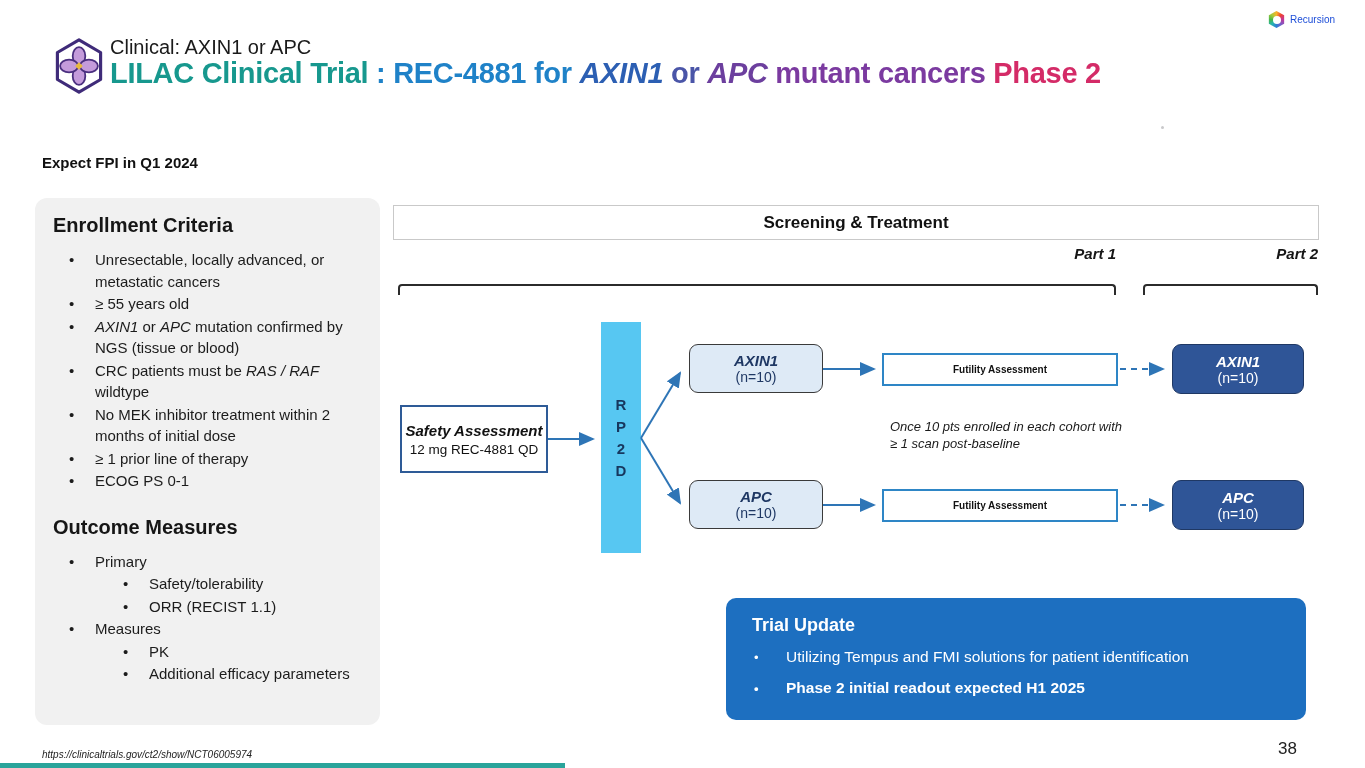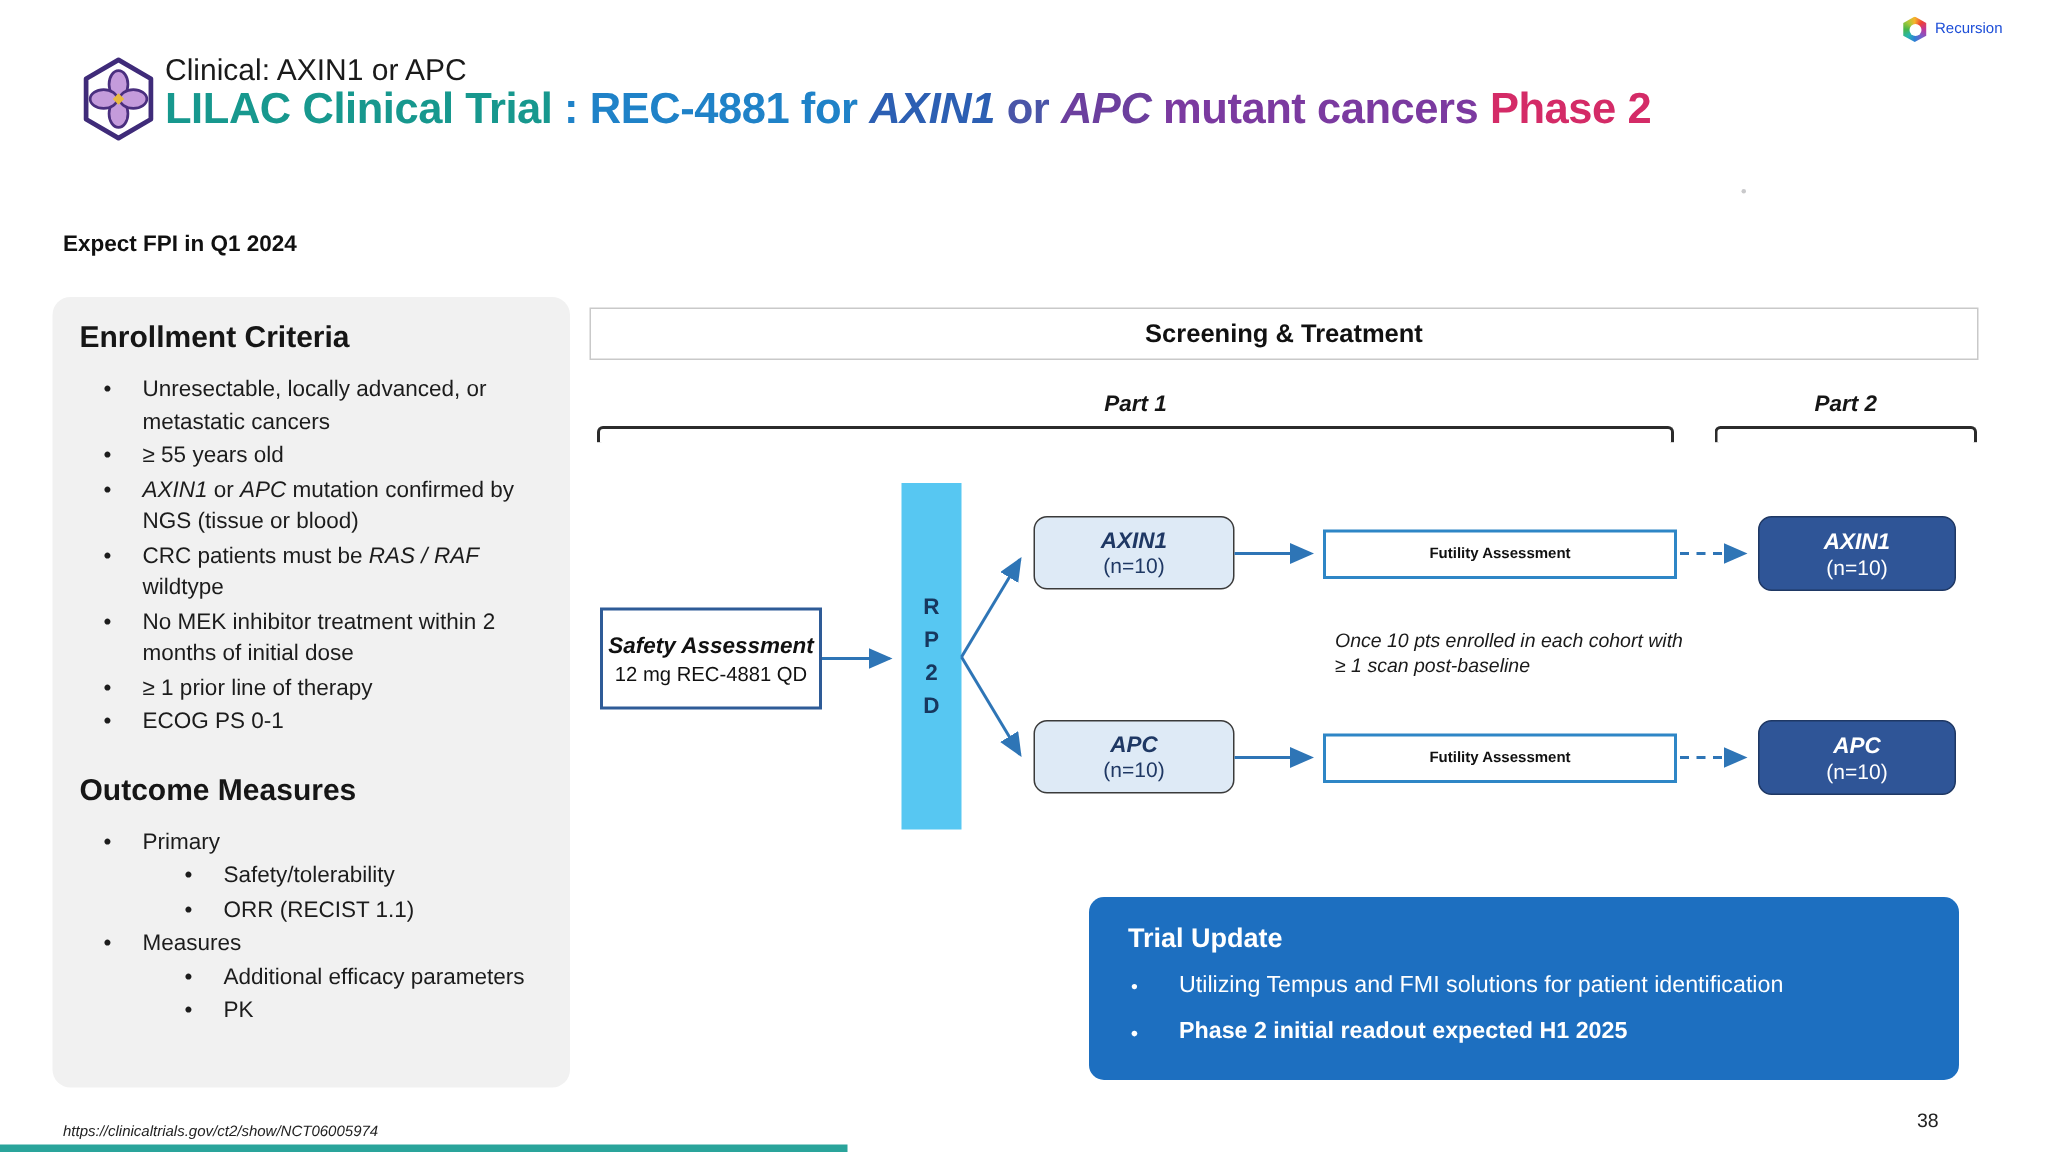--- a/index.html
+++ b/index.html
@@ -36,21 +36,21 @@
   ul.blt li{position:relative;padding-left:42px;margin-bottom:1px;}
   ul.blt li::before{content:"•";position:absolute;left:16px;}
   ul.blt li.lv2{padding-left:96px;}
   ul.blt li.lv2::before{left:70px;}
   .blt .it{font-style:italic;}
 
   
   .band{left:393px;top:205px;width:926px;height:35px;background:#fff;border:1px solid #C9C9C9;
     box-sizing:border-box;display:flex;align-items:center;justify-content:center;
     font-size:17px;font-weight:bold;color:#111;}
-  .part-label{top:261px;font-size:15px;font-weight:bold;font-style:italic;text-align:center;color:#161616;}
+  .part-label{top:245px;font-size:15px;font-weight:bold;font-style:italic;text-align:right;color:#161616;}
   #part1-label{left:398px;width:718px;} #part2-label{left:1143px;width:175px;}
   .bracket{top:284px;height:11px;border:2px solid #2b2b2b;border-bottom:none;
     border-radius:4px 4px 0 0;box-sizing:border-box;}
   #part1-bracket{left:398px;width:718px;} #part2-bracket{left:1143px;width:175px;}
 
   .safety-box{left:400px;top:405px;width:148px;height:68px;background:#fff;border:2px solid #2E5B97;
     box-sizing:border-box;display:flex;flex-direction:column;align-items:center;justify-content:center;gap:3px;}
   .safety-title{font-size:15px;font-weight:bold;font-style:italic;color:#111;}
   .safety-dose{font-size:13.5px;color:#111;}
 
@@ -80,21 +80,21 @@
   .update{left:726px;top:598px;width:580px;height:122px;background:#1D6FC0;border-radius:10px;
     box-sizing:border-box;padding:17px 26px 0 26px;color:#fff;}
   .update h3{margin:0 0 12px 0;font-size:18px;font-weight:bold;}
   .update ul{list-style:none;margin:0;padding:0;font-size:15.5px;}
   .update li{position:relative;padding-left:34px;margin-bottom:13px;}
   .update li::before{content:"•";position:absolute;left:2px;font-size:13px;top:2px;}
   .update li.strong{font-weight:bold;}
 
   
   .footer-url{left:42px;top:749px;font-size:10px;font-style:italic;color:#222;}
-  .slide-num{left:1278px;top:739px;font-size:13px;color:#222;}
+  .slide-num{left:1278px;top:739px;font-size:17px;color:#222;}
   .bottom-bar{left:0;top:763px;width:565px;height:5px;background:#2AA49B;}
 
   #connectors{left:0;top:0;pointer-events:none;}
 </style>
 </head>
 <body>
 
 <svg class="abs hex-logo" viewBox="0 0 60 64">
   <polygon points="30,3 54,17 54,47 30,61 6,47 6,17" fill="none" stroke="#3F2B79" stroke-width="3.5" stroke-linejoin="round"></polygon>
   <g fill="#C49BDB" stroke="#4A2F7F" stroke-width="2">
@@ -132,22 +132,22 @@
     <li><span>No MEK inhibitor treatment within 2 months of initial dose</span></li>
     <li><span>≥ 1 prior line of therapy</span></li>
     <li><span>ECOG PS 0-1</span></li>
   </ul>
   <h2 class="second">Outcome Measures</h2>
   <ul class="blt">
     <li><span>Primary</span></li>
     <li class="lv2"><span>Safety/tolerability</span></li>
     <li class="lv2"><span>ORR (RECIST 1.1)</span></li>
     <li><span>Measures</span></li>
+    <li class="lv2"><span>PK</span></li>
     <li class="lv2"><span>Additional efficacy parameters</span></li>
-    <li class="lv2"><span>PK</span></li>
   </ul>
 </div>
 
 <div class="abs band">
   <span>Screening &amp; Treatment</span>
 </div>
 
 <div class="abs part-label" id="part1-label">Part 1</div>
 <div class="abs part-label" id="part2-label">Part 2</div>
 <div class="abs bracket" id="part1-bracket"></div>

